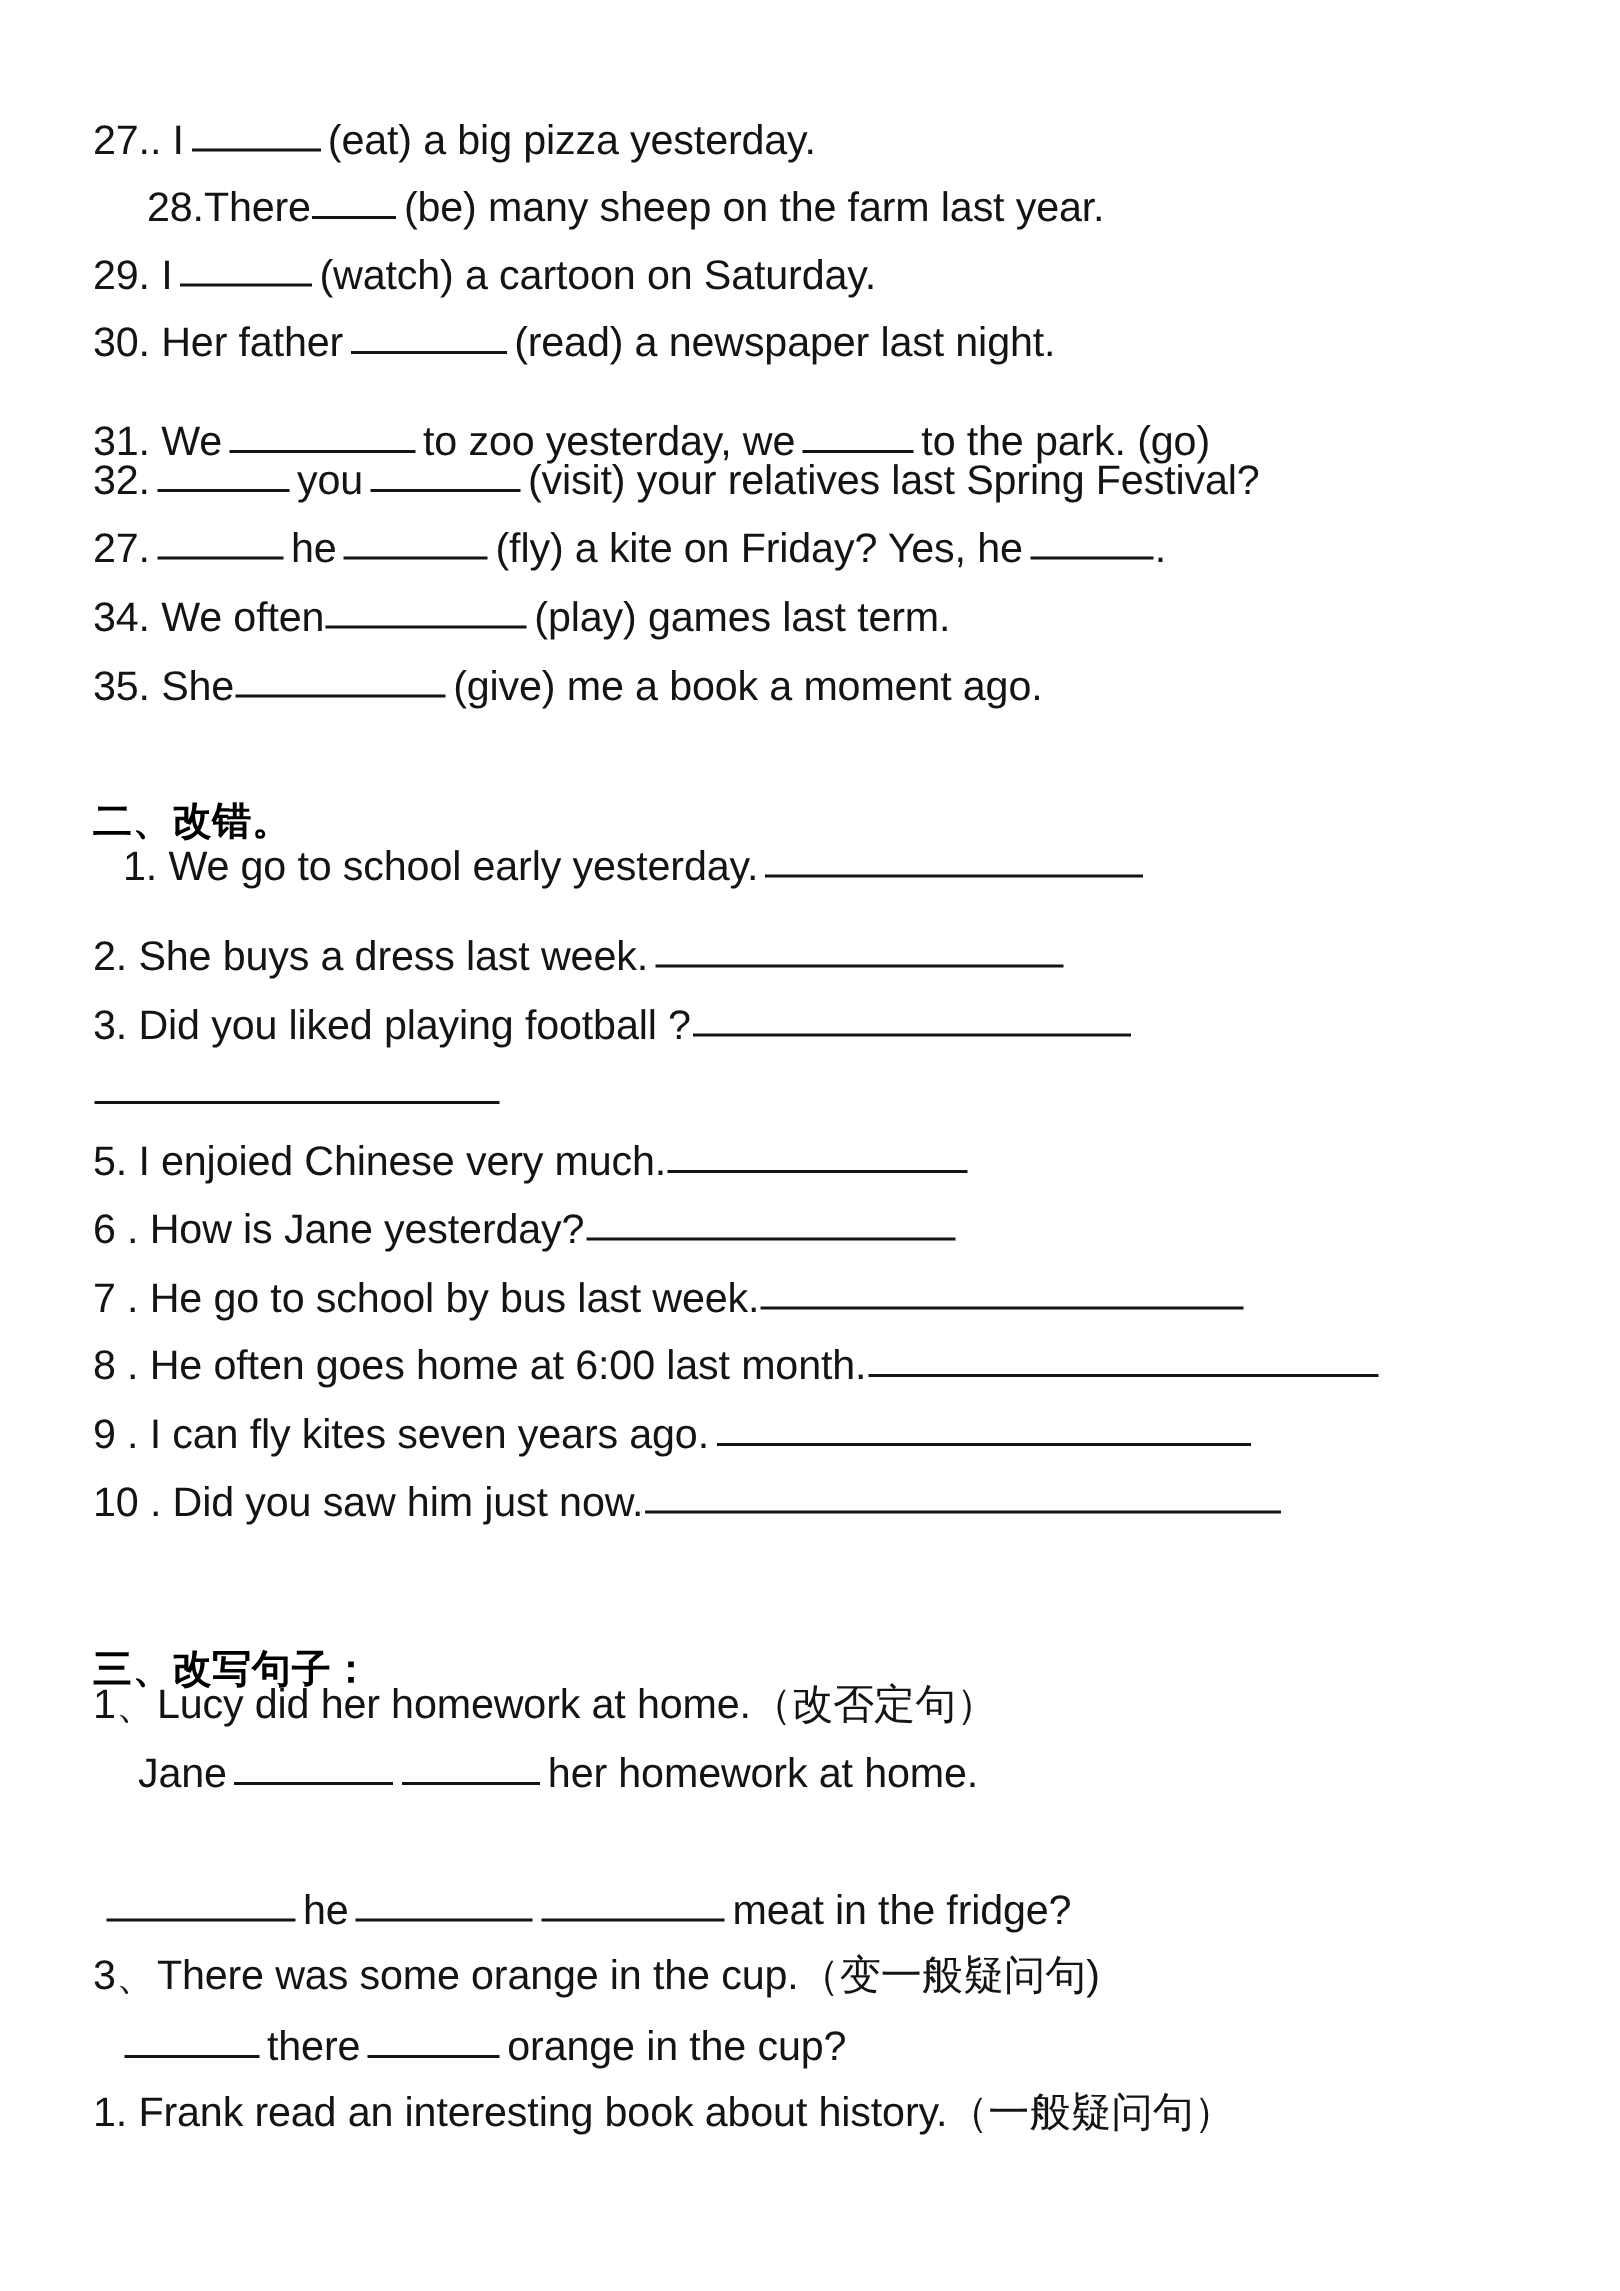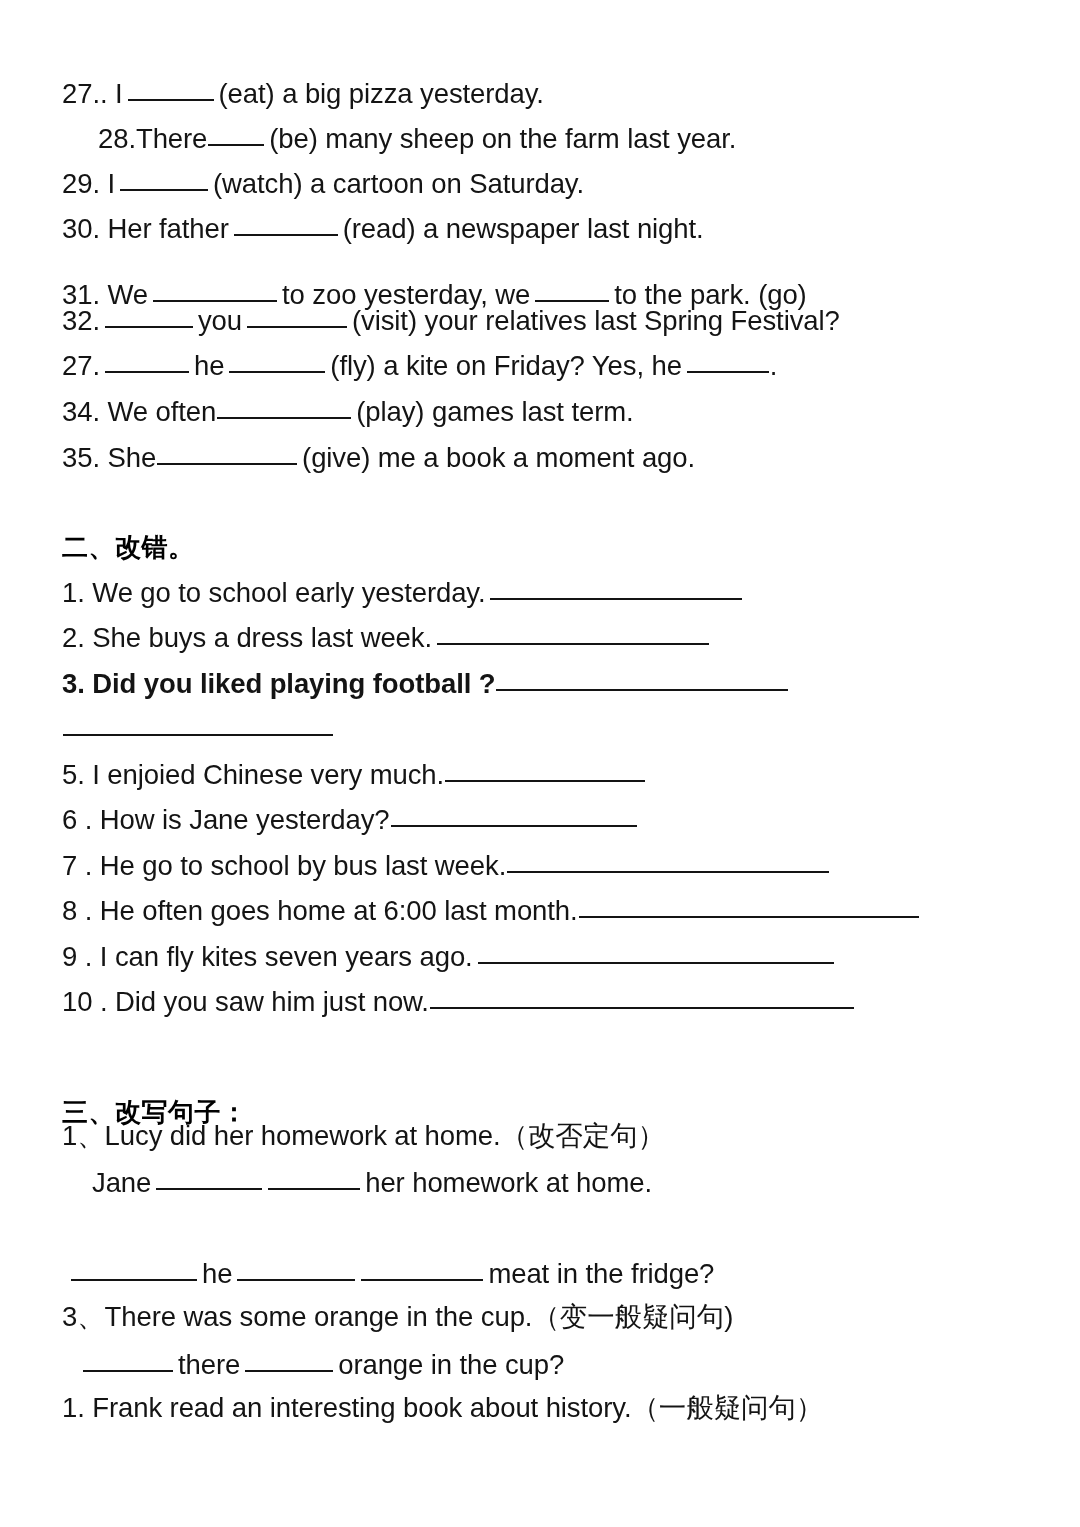--- a/index.html
+++ b/index.html
@@ -93,27 +93,27 @@
   <div class="line" style="top:396px;text-align:center;">
     <span>34. We often</span><span class="blk sp-r" style="width:134px;"></span><span>(play) games last term.</span>
   </div>
 
   <div class="line" style="top:442px;">
     <span>35. She</span><span class="blk sp-r" style="width:140px;"></span><span>(give) me a book a moment ago.</span>
   </div>
 
   <div class="heading" style="top:530px;">二、改错。</div>
 
-  <div class="line" style="top:577px;">
+  <div class="line" style="top:562px;margin-left:20px;">
     <span>1. We go to school early yesterday.</span><span class="blk sp-l" style="width:252px;"></span>
   </div>
   <div class="line" style="top:622px;">
     <span>2. She buys a dress last week.</span><span class="blk sp-l" style="width:272px;"></span>
   </div>
-  <div class="line" style="top:668px;font-weight:bold;">
+  <div class="line" style="top:668px;">
     <span>3. Did you liked playing football ?</span><span class="blk" style="width:292px;"></span>
   </div>
   <div class="line" style="top:713px;">
     <span class="blk" style="width:270px;"></span>
   </div>
   <div class="line" style="top:759px;">
     <span>5. I enjoied Chinese very much.</span><span class="blk" style="width:200px;"></span>
   </div>
   <div class="line" style="top:804px;">
     <span>6 . How is Jane yesterday?</span><span class="blk" style="width:246px;"></span>

